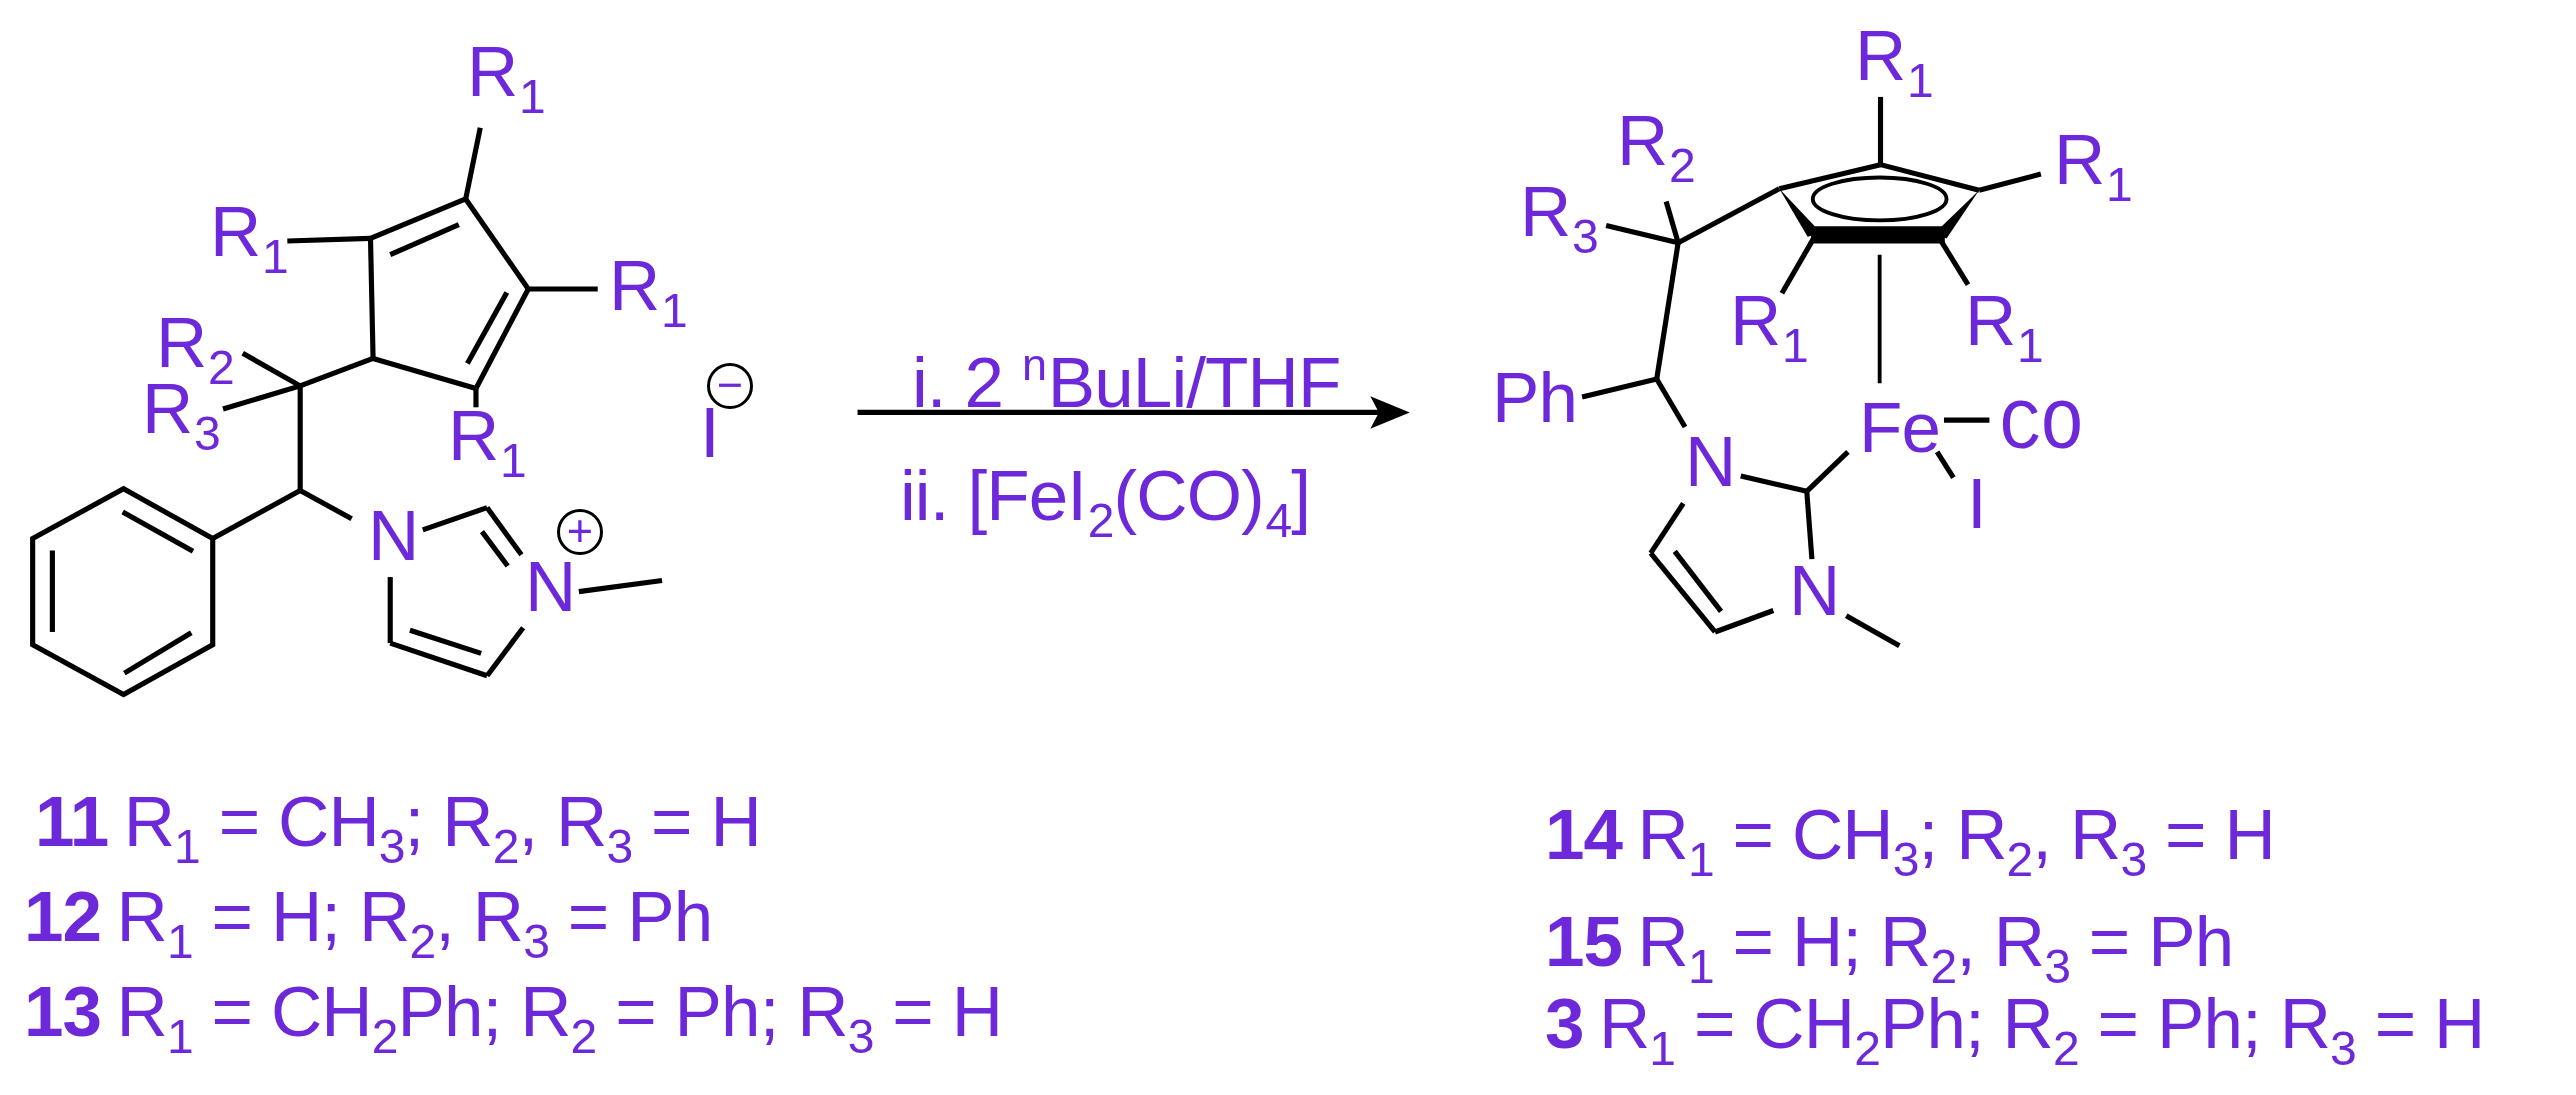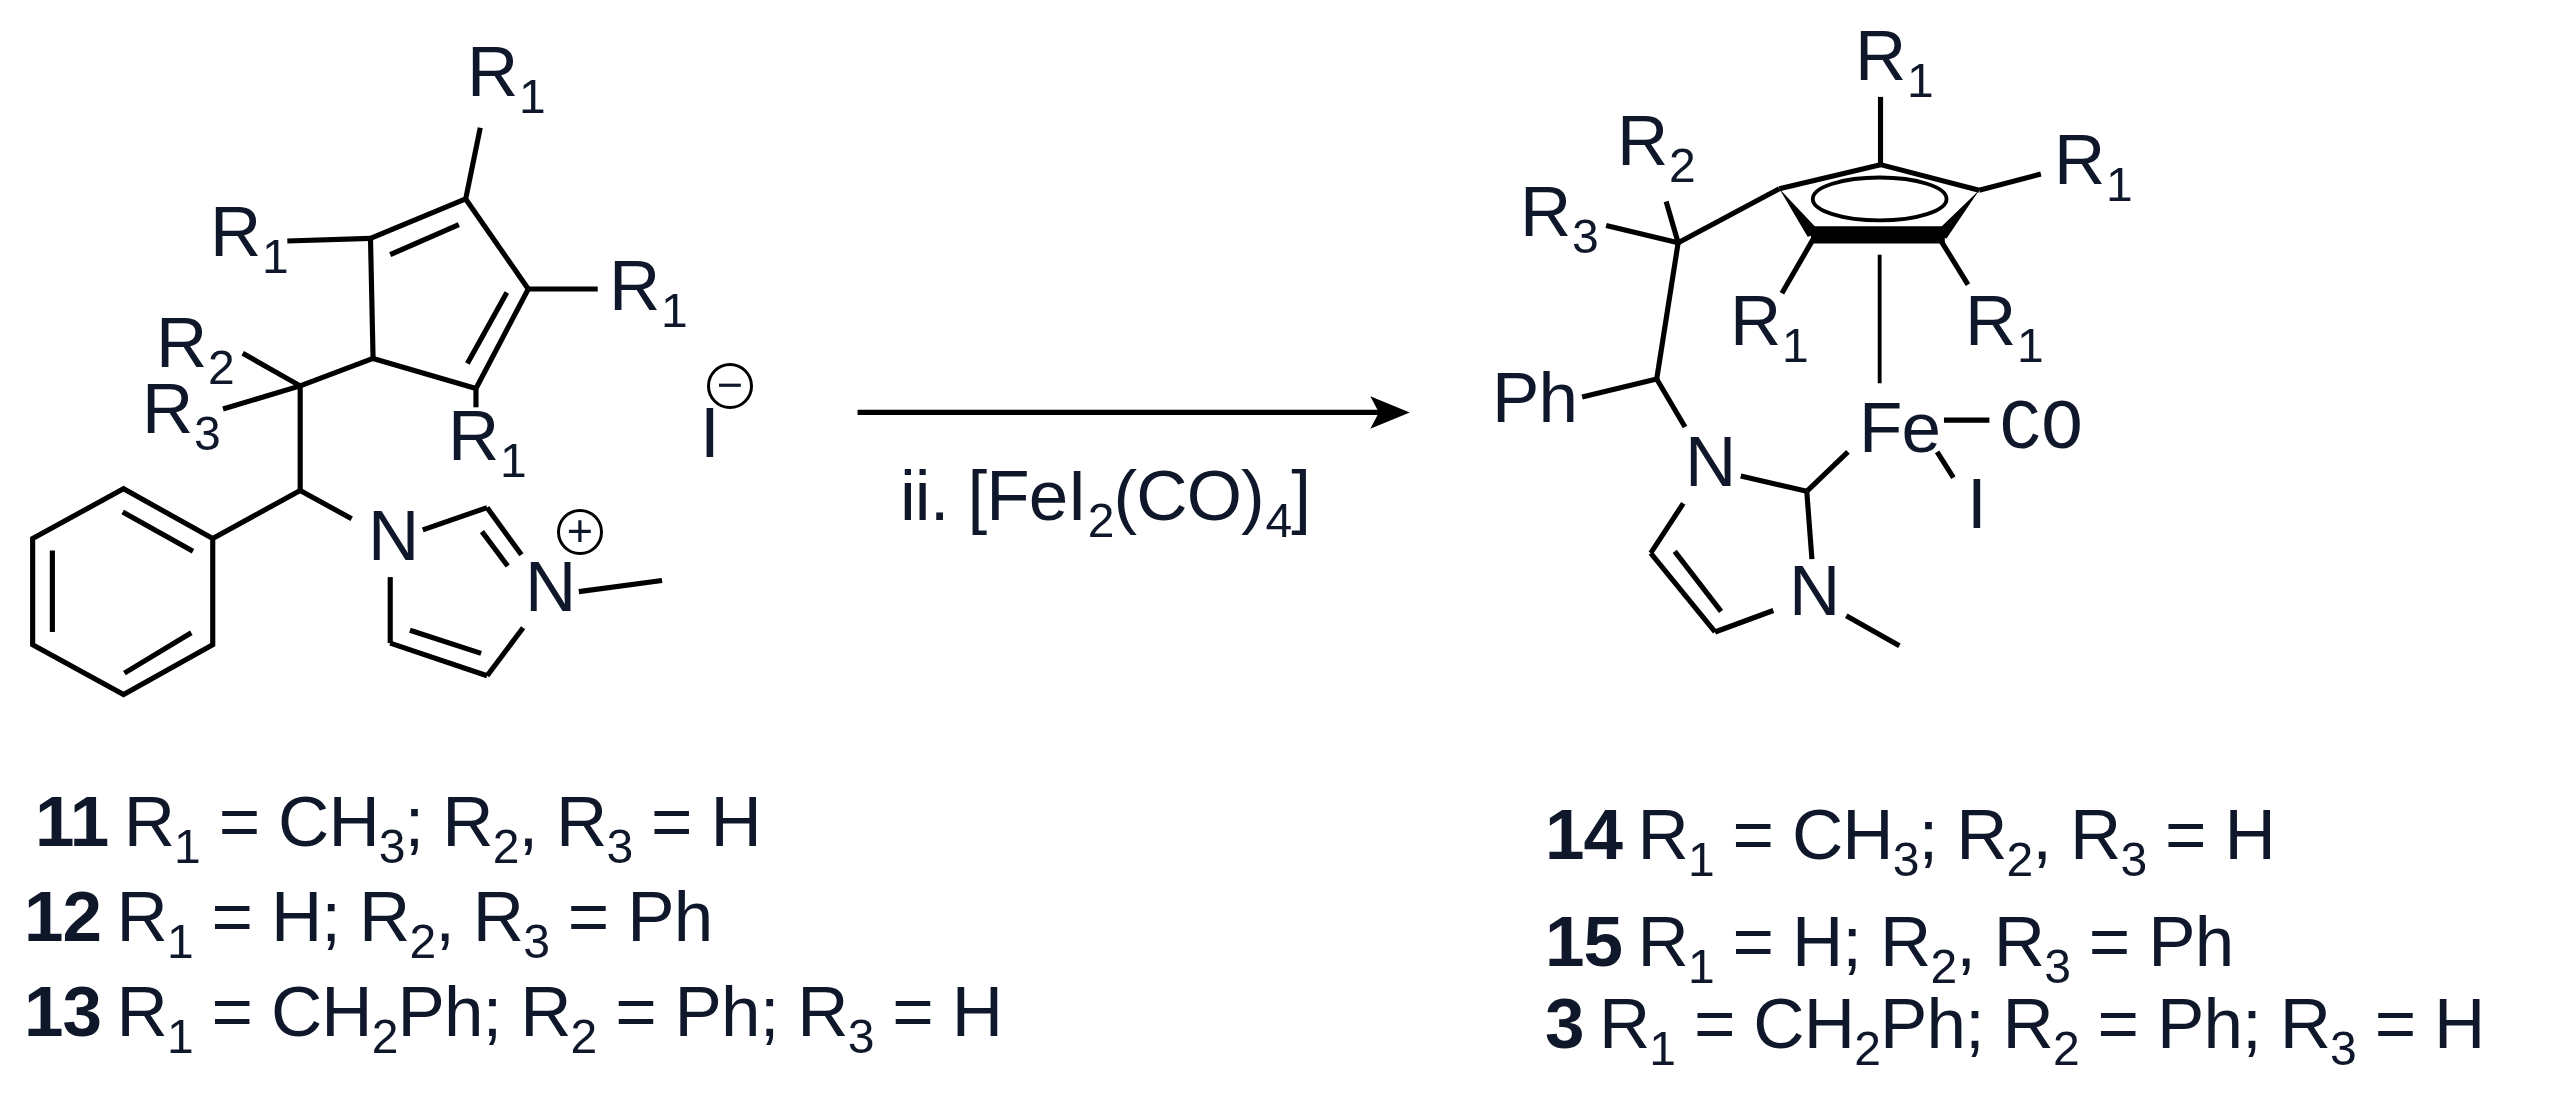--- a/index.html
+++ b/index.html
@@ -3,21 +3,21 @@
 <meta charset="utf-8">
 <style>
   html, body { margin: 0; padding: 0; background: #ffffff; }
   #canvas {
     position: relative;
     width: 2576px;
     height: 1095px;
     background: #ffffff;
     overflow: hidden;
     font-family: "Liberation Sans", sans-serif;
-    color: #0f172a;
+    color: #6d28d9;
   }
   svg.bonds { position: absolute; left: 0; top: 0; }
   svg.bonds line, svg.bonds polyline, svg.bonds path { stroke: #000; stroke-width: 6; fill: none; stroke-linecap: butt; }
   svg.bonds .thin { stroke-width: 4.5; }
   svg.bonds .wedge { fill: #000; stroke: none; }
   svg.bonds .ell { stroke-width: 4.5; }
 
   .lbl {
     position: absolute;
     font-size: 71px;
@@ -141,20 +141,21 @@
   <div class="lbl" style="left:609px; top:250px;"><span>R</span><span class="sub">1</span></div>
   <div class="lbl" style="left:448px; top:400px;"><span>R</span><span class="sub">1</span></div>
   <div class="lbl" style="left:156px; top:307px;"><span>R</span><span class="sub">2</span></div>
   <div class="lbl" style="left:142px; top:373px;"><span>R</span><span class="sub">3</span></div>
   <div class="lbl" style="left:368px; top:500px;">N</div>
   <div class="lbl" style="left:525px; top:551px;">N</div>
   <div class="charge" style="left:557px; top:509px;">+</div>
   <div class="lbl" style="left:700px; top:397px;">I</div>
   <div class="charge" style="left:707px; top:363px;">−</div>
 
+  <div class="lbl" style="left:912px; top:347px;"><span>i. 2 </span><span class="sup">n</span><span>BuLi/THF</span></div>
   <div class="lbl" style="left:900px; top:460px;"><span>ii. [FeI</span><span class="sub">2</span><span>(CO)</span><span class="sub">4</span><span>]</span></div>
 
   <div class="lbl" style="left:1855px; top:20px;"><span>R</span><span class="sub">1</span></div>
   <div class="lbl" style="left:2054px; top:124px;"><span>R</span><span class="sub">1</span></div>
   <div class="lbl" style="left:1730px; top:285px;"><span>R</span><span class="sub">1</span></div>
   <div class="lbl" style="left:1965px; top:285px;"><span>R</span><span class="sub">1</span></div>
   <div class="lbl" style="left:1617px; top:105px;"><span>R</span><span class="sub">2</span></div>
   <div class="lbl" style="left:1520px; top:176px;"><span>R</span><span class="sub">3</span></div>
   <div class="lbl" style="left:1492px; top:362px;">Ph</div>
   <div class="lbl" style="left:1859px; top:392px;">Fe</div>

